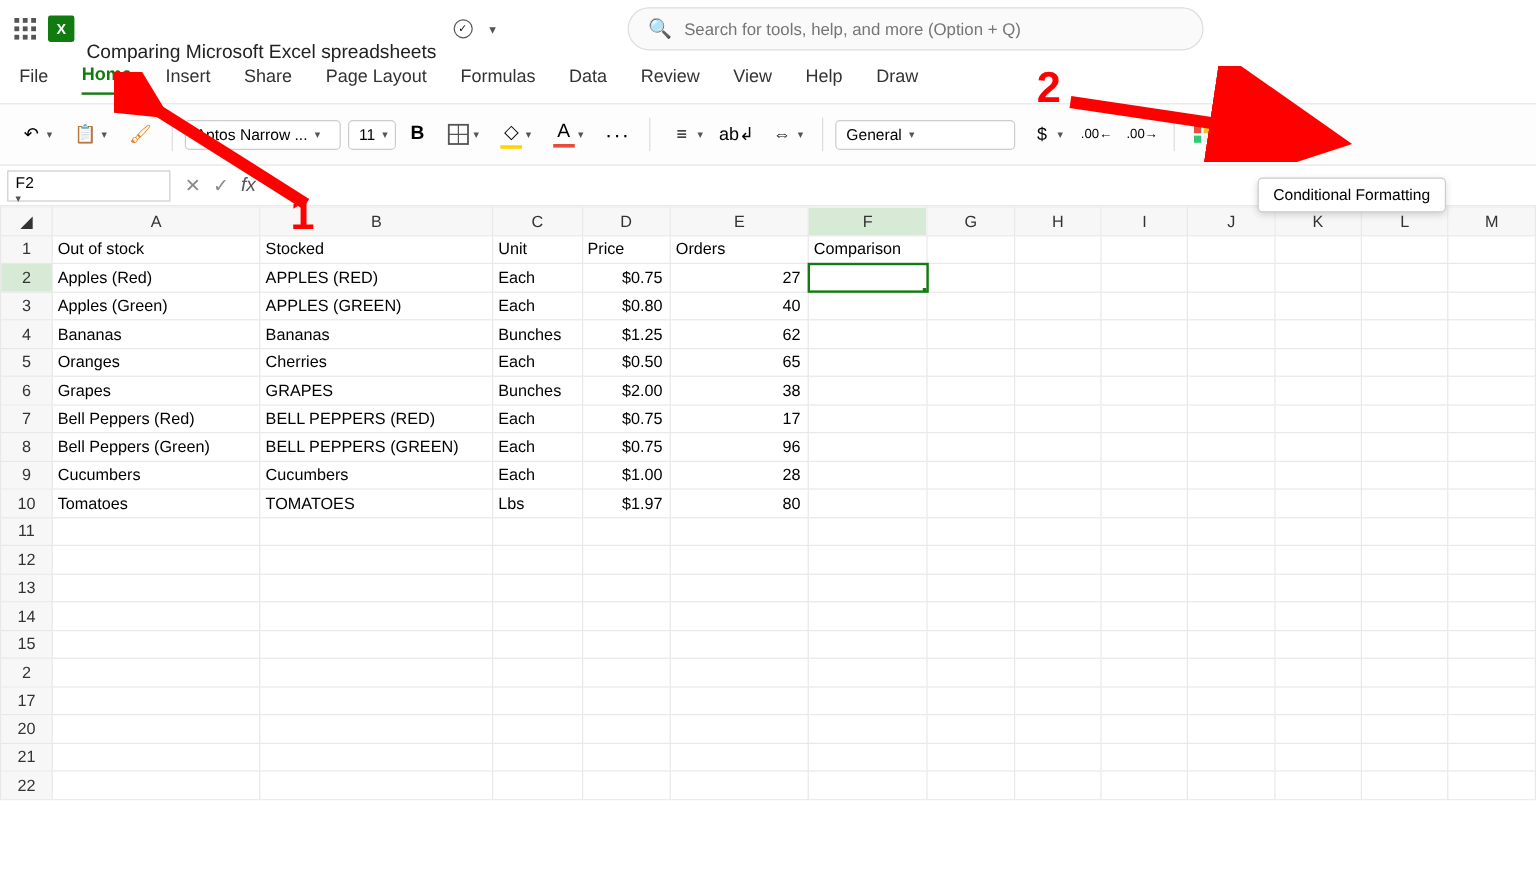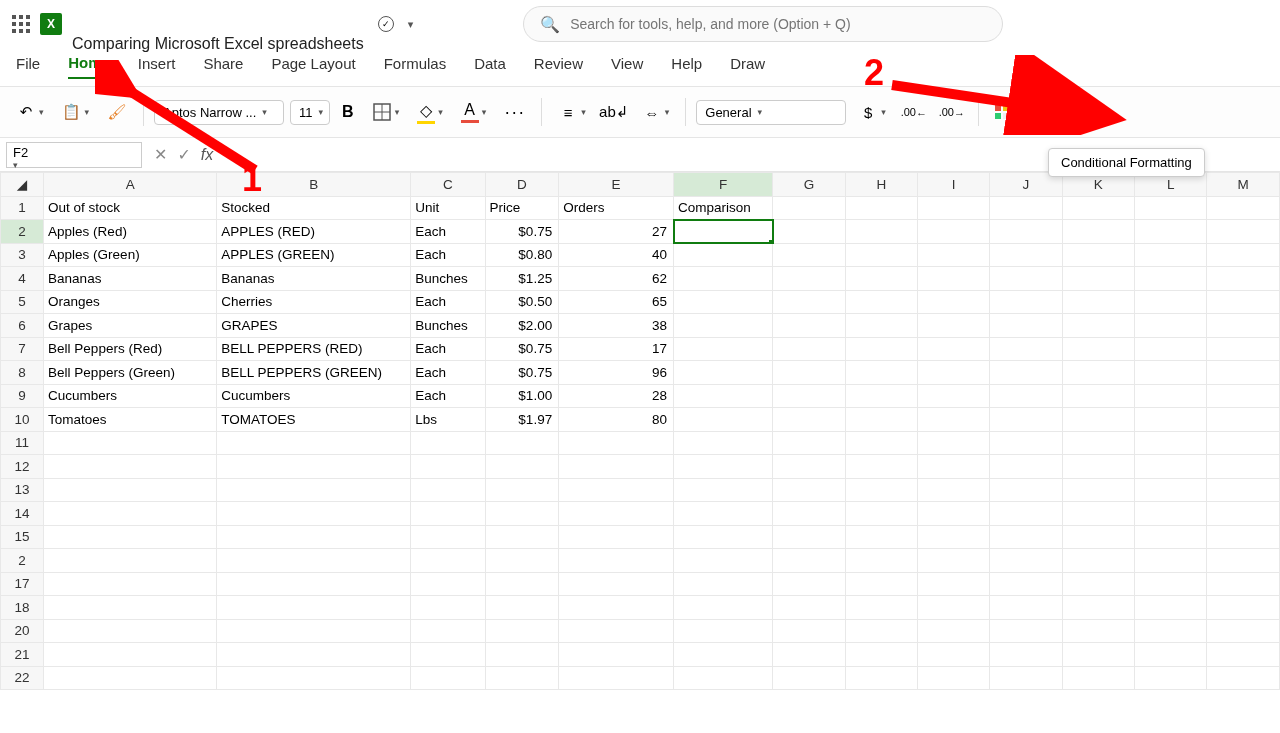--- a/index.html
+++ b/index.html
@@ -520,36 +520,20 @@
           <td class=""></td>
           <td class=""></td>
           <td class=""></td>
           <td class=""></td>
           <td class=""></td>
           <td class=""></td>
           <td class=""></td>
           <td class=""></td>
         </tr>
         <tr class="">
-          <th class="rowhead">18</th>
-          <td class=""></td>
-          <td class=""></td>
-          <td class=""></td>
-          <td class=""></td>
-          <td class=""></td>
-          <td class=""></td>
-          <td class=""></td>
-          <td class=""></td>
-          <td class=""></td>
-          <td class=""></td>
-          <td class=""></td>
-          <td class=""></td>
-          <td class=""></td>
-        </tr>
-        <tr class="">
           <th class="rowhead">20</th>
           <td class=""></td>
           <td class=""></td>
           <td class=""></td>
           <td class=""></td>
           <td class=""></td>
           <td class=""></td>
           <td class=""></td>
           <td class=""></td>
           <td class=""></td>

